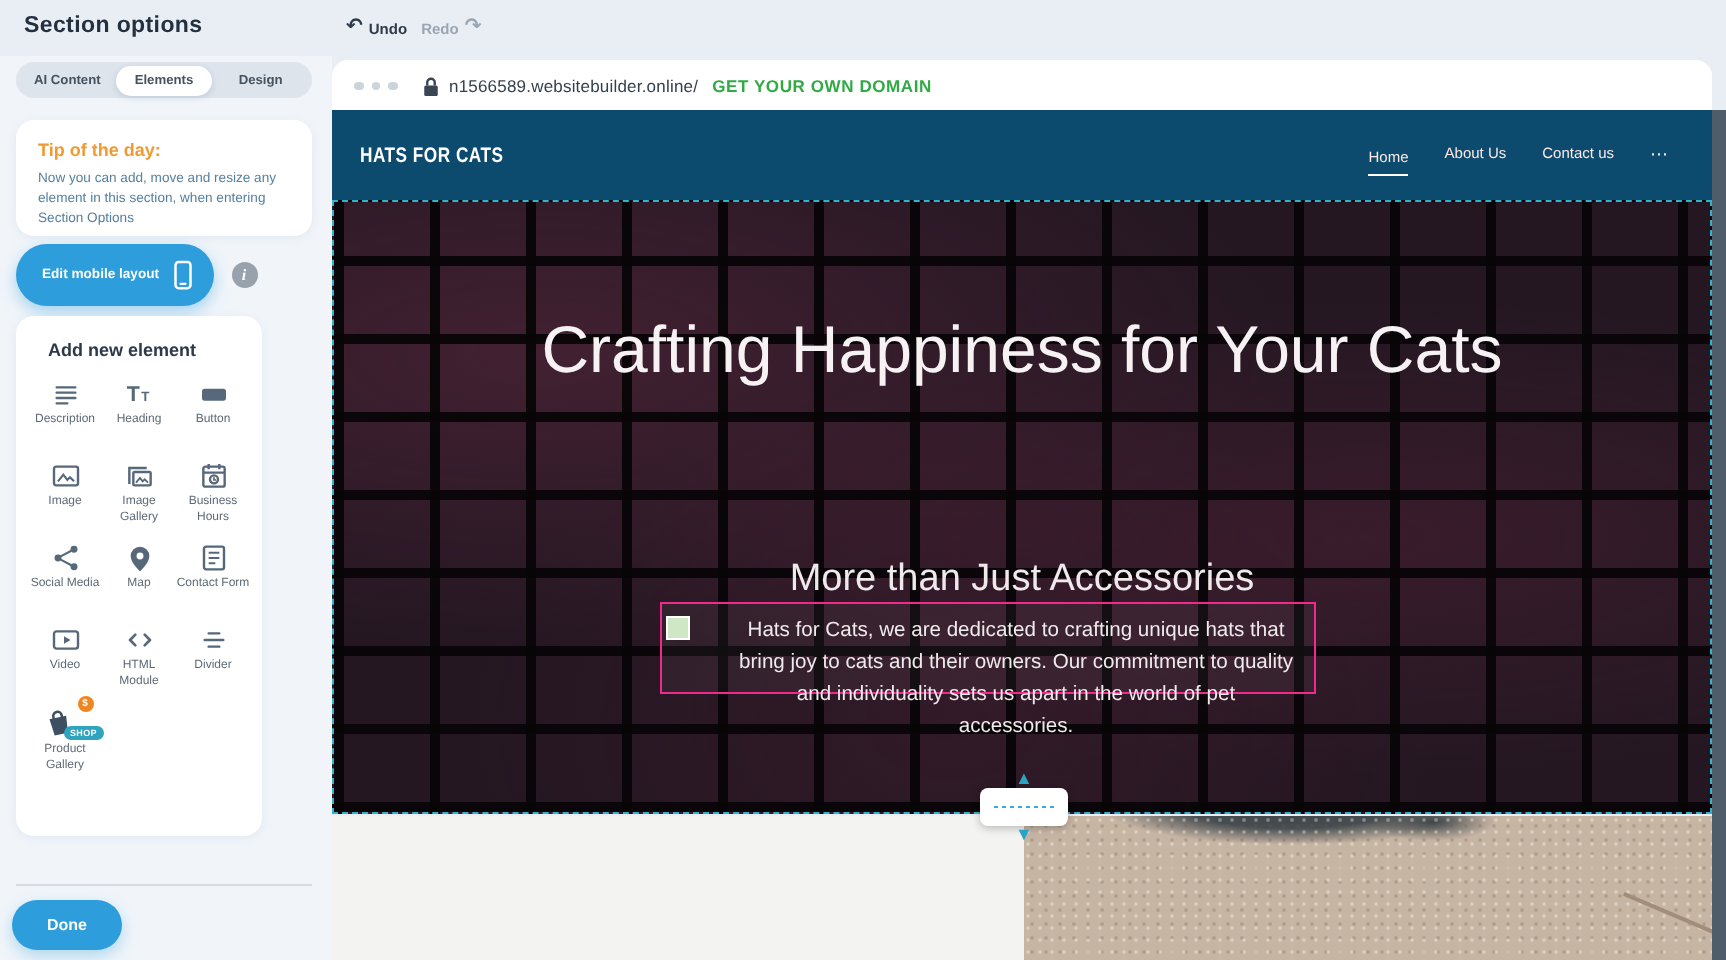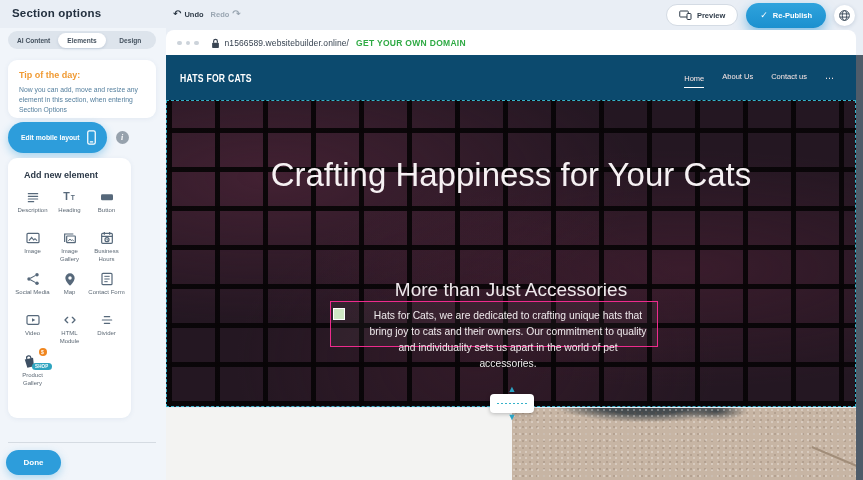--- a/index.html
+++ b/index.html
@@ -100,42 +100,20 @@
     <div class="undoredo">
       <div class="ur-btn ur-on">
         <span class="g">↶</span>
         <span>Undo</span>
       </div>
       <div class="ur-btn ur-off">
         <span>Redo</span>
         <span class="g">↷</span>
       </div>
     </div>
-    <div class="topbar-right">
-      <div class="btn-preview">
-        <svg width="13" height="10" viewBox="0 0 26 20">
-            <rect x="1.5" y="2" width="17" height="12" rx="1.5" fill="none" stroke="#2d3a48" stroke-width="2"></rect>
-            <rect x="16" y="7" width="8" height="12" rx="1.5" fill="#fff" stroke="#2d3a48" stroke-width="2"></rect>
-          </svg>
-        <span>Preview</span>
-      </div>
-      <div class="btn-republish">
-        <span class="chk">✓</span>
-        <span>Re-Publish</span>
-      </div>
-      <div class="btn-globe">
-        <svg width="13" height="13" viewBox="0 0 24 24">
-            <g fill="none" stroke="#3d4c5c" stroke-width="1.8">
-              <circle cx="12" cy="12" r="9"></circle>
-              <ellipse cx="12" cy="12" rx="4" ry="9"></ellipse>
-              <path d="M3.5 9h17M3.5 15h17"></path>
-            </g>
-          </svg>
-      </div>
-    </div>
   </div>
 
   <div class="sidebar">
     <div class="tabs">
       <div class="tab">AI Content</div>
       <div class="tab active">Elements</div>
       <div class="tab">Design</div>
     </div>
 
     <div class="tip-card">

